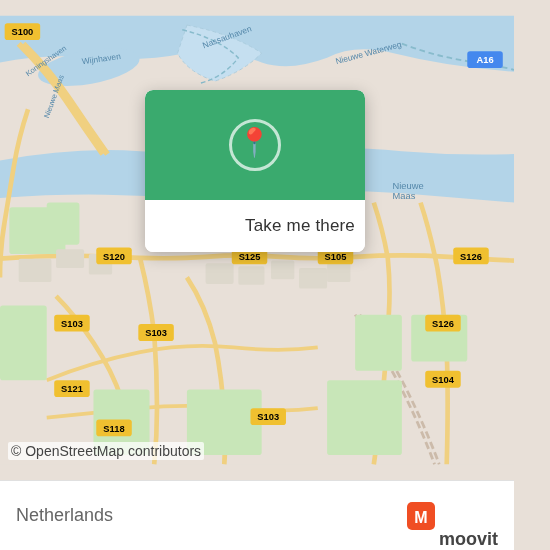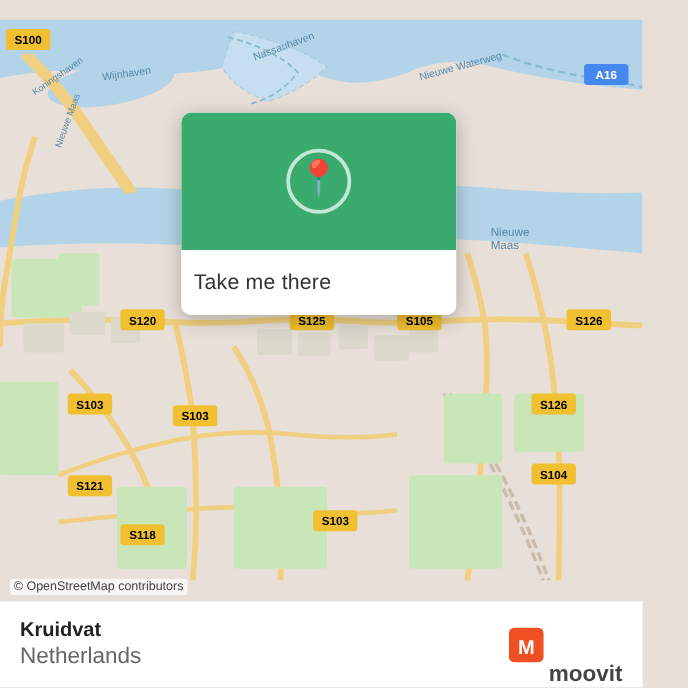--- a/index.html
+++ b/index.html
@@ -71,21 +71,21 @@
     .location-pin {
       color: #ffffff;
       font-size: 28px;
       line-height: 1;
       margin-top: -4px;
     }
 
     #take-me-btn {
       width: 100%;
       padding: 16px 10px;
-      text-align: left;
+      text-align: right;
       font-size: 17px;
       font-weight: 500;
       color: #333333;
       background: #ffffff;
       border: none;
       cursor: pointer;
       letter-spacing: 0.01em;
     }
 
     
@@ -130,23 +130,23 @@
     .moovit-text {
       font-size: 18px;
       font-weight: 700;
       color: #444;
       font-family: Arial, sans-serif;
       margin-top: 47px;
     }
 
     #attribution {
       position: absolute;
-      bottom: 4px;
+      bottom: 20px;
       left: 8px;
-      font-size: 10px;
+      font-size: 14px;
       color: #444;
       background: rgba(255,255,255,0.75);
       padding: 1px 3px;
       border-radius: 2px;
       margin-top: 48px;
     }
   </style>
 </head>
 <body>
 
@@ -271,21 +271,20 @@
       </div>
       <button id="take-me-btn">Take me there</button>
     </div>
 
     
     <div id="attribution">© OpenStreetMap contributors</div>
   </div>
 
   <div id="bottom-bar">
     <div id="location-info">
-      <span id="location-name">Kruidvat</span>
       <span id="location-country">Netherlands</span>
     </div>
     <div id="moovit-logo">
 
       <svg class="moovit-icon" viewBox="0 0 28 28" xmlns="http://www.w3.org/2000/svg">
         <rect width="28" height="28" rx="5" fill="#f04e23"></rect>
         <text x="14" y="21" font-size="16" font-weight="900" fill="#fff" text-anchor="middle" font-family="Arial,sans-serif">M</text>
       </svg>
       <span class="moovit-text">moovit</span>
     </div>

